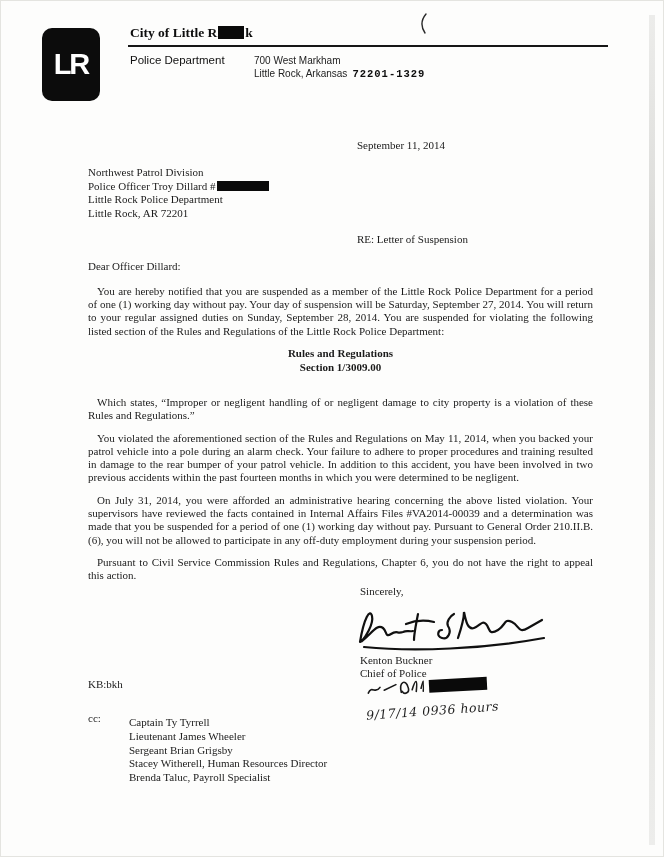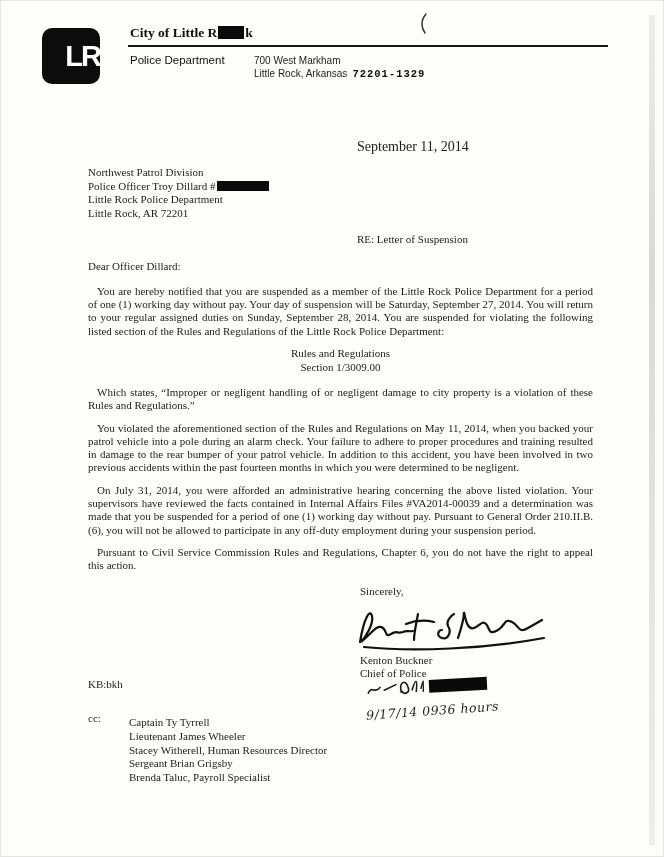--- a/index.html
+++ b/index.html
@@ -1,45 +1,45 @@
 <!DOCTYPE html>
 <html><head>
 <meta charset="utf-8">
 <style>
   html,body{margin:0;padding:0;background:#ffffff;}
   .page{position:relative;width:664px;height:857px;background:#fdfdfc;
         font-family:"Liberation Serif",serif;color:#1b1b1b;overflow:hidden;
         box-shadow:inset 0 0 0 1px #e4e4e0;}
   
-  .logo{position:absolute;left:42px;top:28px;width:58px;height:56px;background:#0c0c0c;
-        border-radius:10px;display:flex;align-items:center;justify-content:flex-end;}
+  .logo{position:absolute;left:42px;top:28px;width:58px;height:73px;background:#0c0c0c;
+        border-radius:10px;display:flex;align-items:center;justify-content:center;}
   .logo span{color:#fff;font-family:"Liberation Sans",sans-serif;font-weight:bold;
         font-size:29px;letter-spacing:-2px;}
   .city-line{position:absolute;left:130px;top:25px;font-family:Liberation Serif, serif;
         font-weight:bold;font-size:13.5px;color:#0e0e0e;white-space:nowrap;}
   .redact{display:inline-block;background:#0a0a0a;}
   .redact.city{width:26px;height:13px;vertical-align:-2px;margin:0 1px;}
   .header-rule{position:absolute;left:128px;top:45px;width:480px;height:2px;background:#161616;}
   .dept{position:absolute;left:130px;top:54px;font-family:"Liberation Sans",sans-serif;
         font-size:11.5px;color:#111;text-align:right;}
   .addr{position:absolute;left:254px;top:54px;font-family:"Liberation Sans",sans-serif;
         font-size:10px;color:#222;line-height:13px;white-space:nowrap;}
   .zip{font-family:"Liberation Mono",monospace;font-weight:bold;font-size:10.5px;
         letter-spacing:1px;margin-left:5px;color:#0d0d0d;}
   .pen-mark{position:absolute;left:418px;top:12px;}
   
-  .date{position:absolute;left:357px;top:139px;font-size:14px;}
+  .date{position:absolute;left:357px;top:139px;font-size:11px;}
   .recipient{position:absolute;left:88px;top:166px;font-size:11px;line-height:13.5px;}
   .redact.name{width:52px;height:10px;vertical-align:-1px;margin-left:1px;}
   .re-line{position:absolute;left:357px;top:233px;font-size:11px;}
   .salutation{position:absolute;left:88px;top:260px;font-size:11px;}
   .body-text{position:absolute;left:88px;top:285px;width:505px;font-size:11px;
         line-height:13.2px;text-align:justify;}
   .body-text p{margin:0 0 9.5px;text-indent:9px;}
-  .reg-heading{text-align:center;font-weight:normal;margin:0 0 12px;line-height:13.2px;}
+  .reg-heading{text-align:center;font-weight:bold;margin:0 0 22px;line-height:13.2px;}
   
   .closing{position:absolute;left:360px;top:585px;font-size:11px;line-height:13.5px;}
   .signature{display:block;margin:3px 0 0 -8px;}
   .ref{position:absolute;left:88px;top:678px;font-size:11px;}
   .cc{position:absolute;left:88px;top:712px;font-size:11px;line-height:13.8px;display:flex;justify-content:flex-end;}
   .cc-label{width:37px;}
   .cc-list{list-style:none;margin:4px;padding:0;}
   
   .annotation-1{position:absolute;left:366px;top:676px;display:flex;align-items:center;
         gap:5px;transform:rotate(-3deg);}
@@ -131,20 +131,20 @@
     <span class="redact note"></span>
   </div>
 
   <div class="hand-date">9/17/14 0936 hours</div>
 
   <div class="cc">
     <div class="cc-label">cc:</div>
     <ul class="cc-list">
       <li>Captain Ty Tyrrell</li>
       <li>Lieutenant James Wheeler</li>
+      <li>Sergeant Brian Grigsby</li>
       <li>Stacey Witherell, Human Resources Director</li>
-      <li>Sergeant Brian Grigsby</li>
       <li>Brenda Taluc, Payroll Specialist</li>
     </ul>
   </div>
 
   <div class="edge-streak"></div>
 </div>
 
 </body></html>

